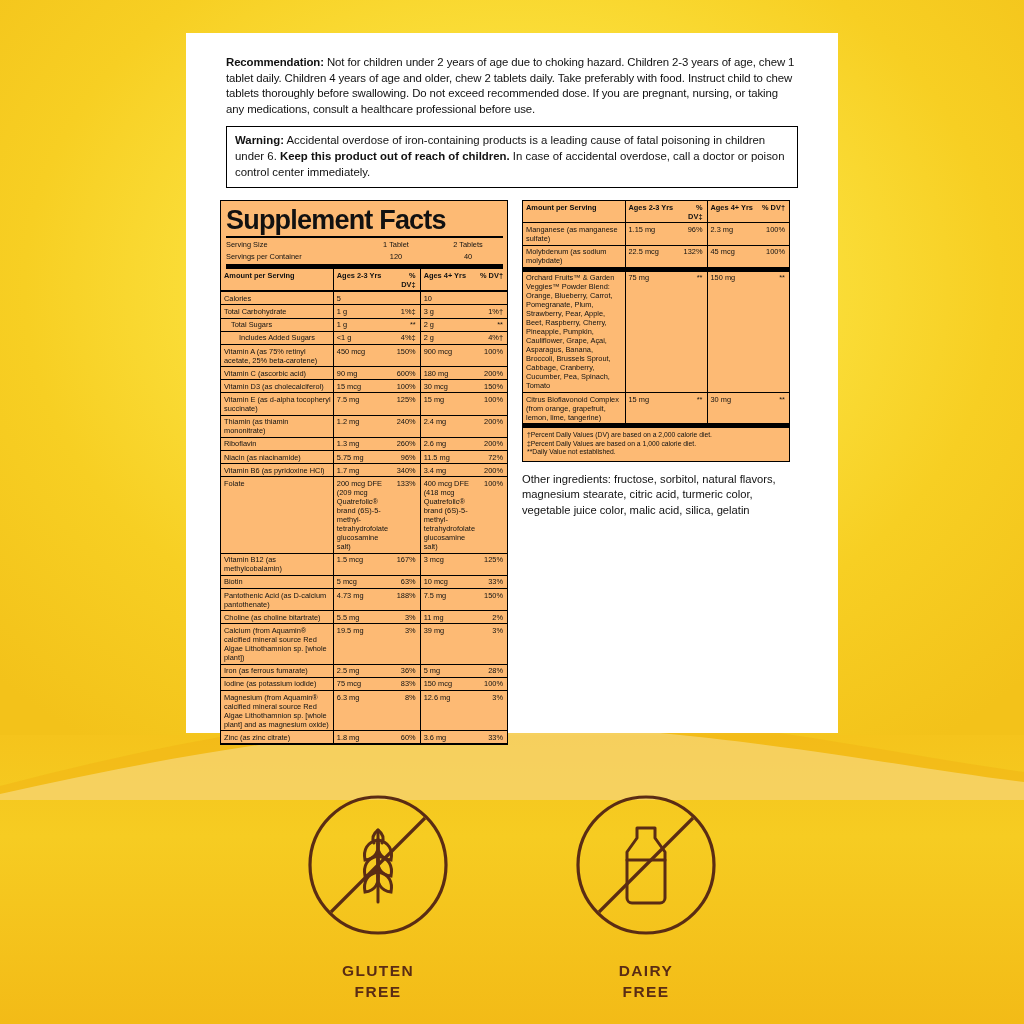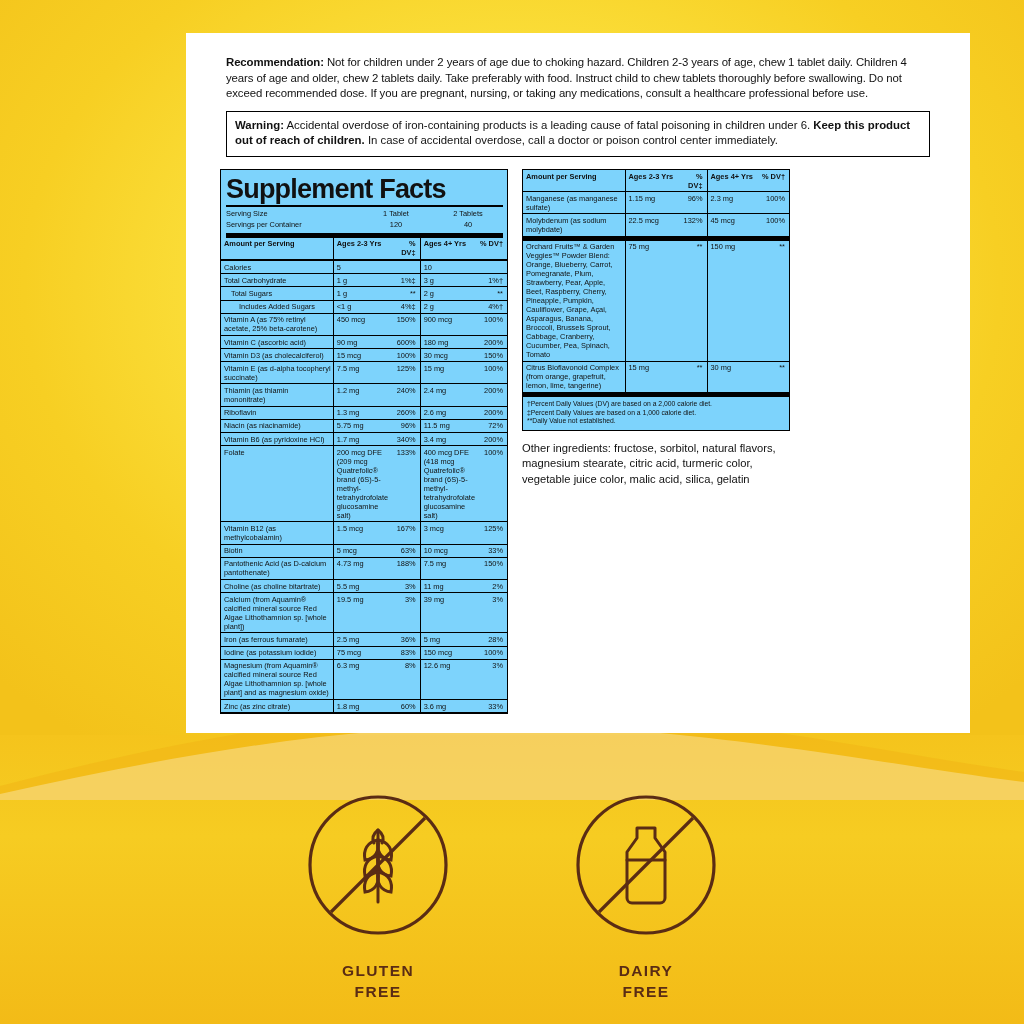--- a/index.html
+++ b/index.html
@@ -21,21 +21,21 @@
     background: linear-gradient(180deg, #f5c41c 0%, #f6cc22 35%, #f3bb17 100%);
   }
   #wave {
     position: absolute; left: 0; right: 0; top: 690px; height: 110px;
   }
 
   
   #label {
     position: absolute;
     left: 186px; top: 33px;
-    width: 784px; height: 700px;
+    width: 652px; height: 700px;
     background: #ffffff;
     color: #111;
   }
 
   p.rec {
     margin: 0;
     padding: 22px 40px 0 40px;
     font-size: 11.4px;
     line-height: 15.6px;
     letter-spacing: -0.1px;
@@ -54,21 +54,21 @@
   #facts {
     display: flex;
     margin: 12px 40px 0 34px;
     align-items: flex-start;
   }
   .col-left { width: 288px; }
   .col-right { width: 268px; margin-left: 14px; }
 
   .sfbox {
     border: 1.6px solid #000;
-    background: #7dd3fc;
+    background: #fdba74;
   }
   .sftitle {
     font-size: 27px;
     font-weight: bold;
     letter-spacing: -0.8px;
     line-height: 28px;
     padding: 5px 5px 0 5px;
     font-family: "Liberation Sans", sans-serif;
   }
   .rule-med { border-bottom: 2.2px solid #000; }

